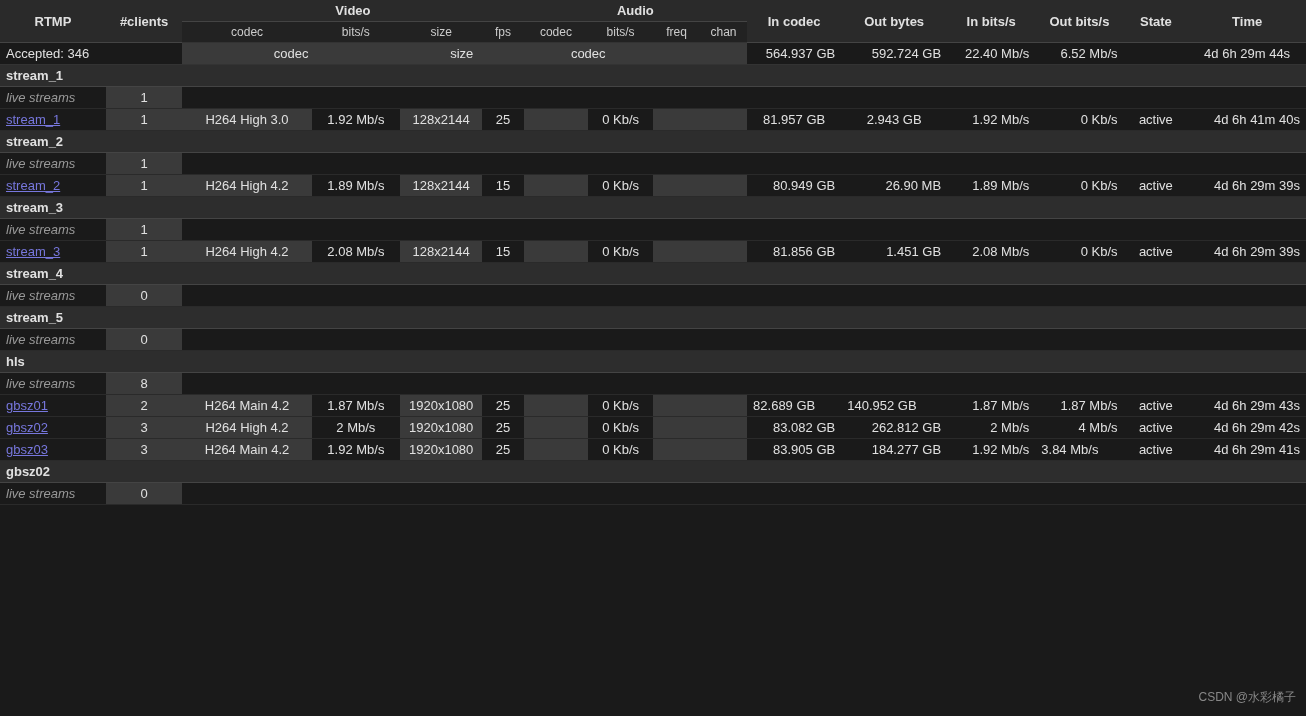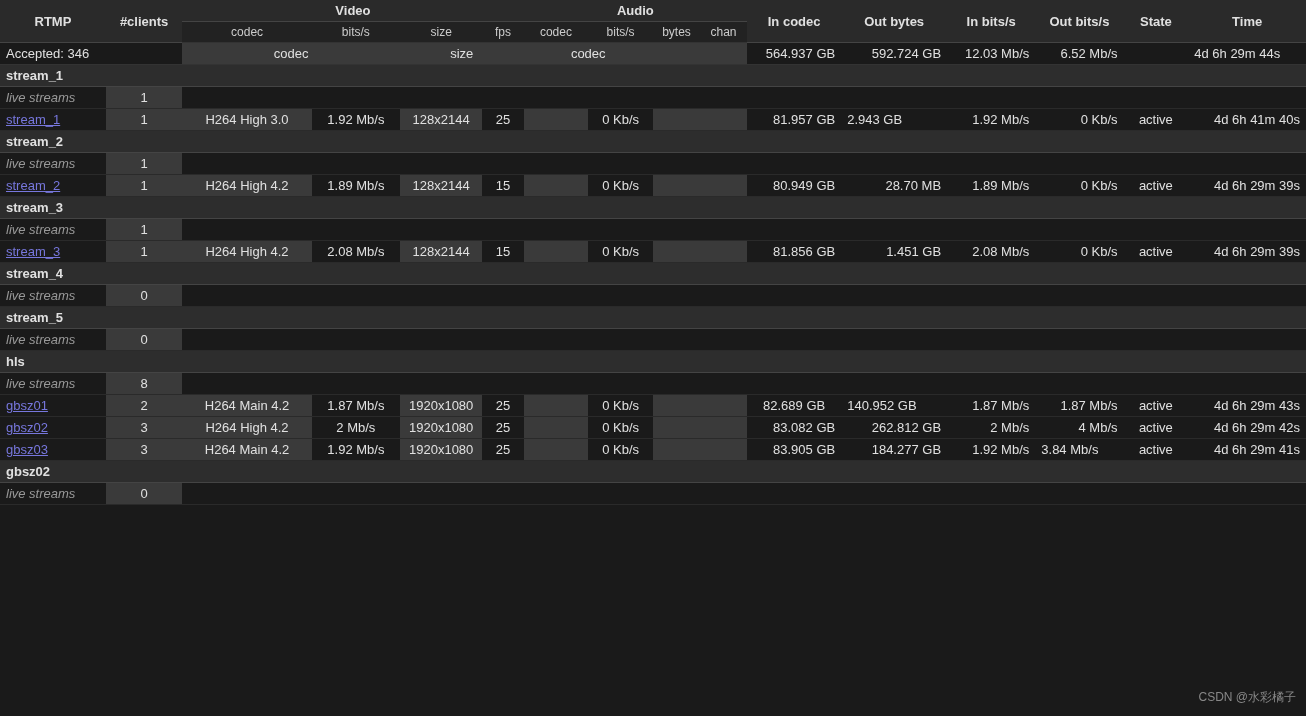--- a/index.html
+++ b/index.html
@@ -129,59 +129,59 @@
       <th rowspan="2">State</th>
       <th rowspan="2">Time</th>
     </tr>
     <tr class="sub-header">
       <th>codec</th>
       <th>bits/s</th>
       <th>size</th>
       <th>fps</th>
       <th>codec</th>
       <th>bits/s</th>
-      <th>bytes</th>
+      <th>freq</th>
       <th>chan</th>
     </tr>
   </thead>
   <tbody id="table-body">
   <tr class="accepted-row">
   <td colspan="2">Accepted: 346</td>
   <td colspan="2" style="background:#3a3a3a;text-align:center">codec</td>
   <td colspan="2" style="background:#3a3a3a;text-align:center">size</td>
   <td colspan="2" style="background:#3a3a3a;text-align:center">codec</td>
   <td colspan="2" style="background:#3a3a3a;text-align:center"></td>
   <td style="text-align:right">564.937 GB</td>
   <td style="text-align:right">592.724 GB</td>
-  <td style="text-align:right">12.03 Mb/s</td>
+  <td style="text-align:right">22.40 Mb/s</td>
   <td style="text-align:right">6.52 Mb/s</td>
   <td></td>
-  <td style="text-align:left">4d 6h 29m 44s</td>
+  <td style="text-align:center">4d 6h 29m 44s</td>
 </tr>
       <tr class="group-header">
         <td colspan="16"><strong>stream_1</strong></td>
       </tr>
       <tr class="live-streams-row">
     <td><em>live streams</em></td>
     <td class="count-cell">1</td>
     <td colspan="14"></td>
   </tr>
       <tr class="data-row">
       <td class="link-cell">stream_1</td>
       <td style="text-align:center;background:#3a3a3a">1</td>
       <td style="text-align:center;background:#3a3a3a">H264 High 3.0</td>
       <td style="text-align:center">1.92 Mb/s</td>
       <td style="text-align:center;background:#3a3a3a">128x2144</td>
       <td style="text-align:center">25</td>
       <td style="text-align:center;background:#3a3a3a"></td>
       <td style="text-align:center">0 Kb/s</td>
       <td style="text-align:center;background:#3a3a3a"></td>
       <td style="text-align:center;background:#3a3a3a"></td>
-      <td style="text-align:right">81.957 GB</td>
-      <td style="text-align:left">2.943 GB</td>
+      <td style="text-align:center">81.957 GB</td>
+      <td style="text-align:center">2.943 GB</td>
       <td style="text-align:right">1.92 Mb/s</td>
       <td style="text-align:right">0 Kb/s</td>
       <td style="text-align:center">active</td>
       <td style="text-align:right">4d 6h 41m 40s</td>
     </tr>
       <tr class="group-header">
         <td colspan="16"><strong>stream_2</strong></td>
       </tr>
       <tr class="live-streams-row">
     <td><em>live streams</em></td>
@@ -193,21 +193,21 @@
       <td style="text-align:center;background:#3a3a3a">1</td>
       <td style="text-align:center;background:#3a3a3a">H264 High 4.2</td>
       <td style="text-align:center">1.89 Mb/s</td>
       <td style="text-align:center;background:#3a3a3a">128x2144</td>
       <td style="text-align:center">15</td>
       <td style="text-align:center;background:#3a3a3a"></td>
       <td style="text-align:center">0 Kb/s</td>
       <td style="text-align:center;background:#3a3a3a"></td>
       <td style="text-align:center;background:#3a3a3a"></td>
       <td style="text-align:right">80.949 GB</td>
-      <td style="text-align:right">28.70 MB</td>
+      <td style="text-align:right">26.90 MB</td>
       <td style="text-align:right">1.89 Mb/s</td>
       <td style="text-align:right">0 Kb/s</td>
       <td style="text-align:center">active</td>
       <td style="text-align:right">4d 6h 29m 39s</td>
     </tr>
       <tr class="group-header">
         <td colspan="16"><strong>stream_3</strong></td>
       </tr>
       <tr class="live-streams-row">
     <td><em>live streams</em></td>
@@ -260,21 +260,21 @@
       <td class="link-cell">gbsz01</td>
       <td style="text-align:center;background:#3a3a3a">2</td>
       <td style="text-align:center;background:#3a3a3a">H264 Main 4.2</td>
       <td style="text-align:center">1.87 Mb/s</td>
       <td style="text-align:center;background:#3a3a3a">1920x1080</td>
       <td style="text-align:center">25</td>
       <td style="text-align:center;background:#3a3a3a"></td>
       <td style="text-align:center">0 Kb/s</td>
       <td style="text-align:center;background:#3a3a3a"></td>
       <td style="text-align:center;background:#3a3a3a"></td>
-      <td style="text-align:center">82.689 GB</td>
+      <td style="text-align:left">82.689 GB</td>
       <td style="text-align:left">140.952 GB</td>
       <td style="text-align:right">1.87 Mb/s</td>
       <td style="text-align:right">1.87 Mb/s</td>
       <td style="text-align:center">active</td>
       <td style="text-align:right">4d 6h 29m 43s</td>
     </tr>
       <tr class="data-row">
       <td class="link-cell">gbsz02</td>
       <td style="text-align:center;background:#3a3a3a">3</td>
       <td style="text-align:center;background:#3a3a3a">H264 High 4.2</td>

